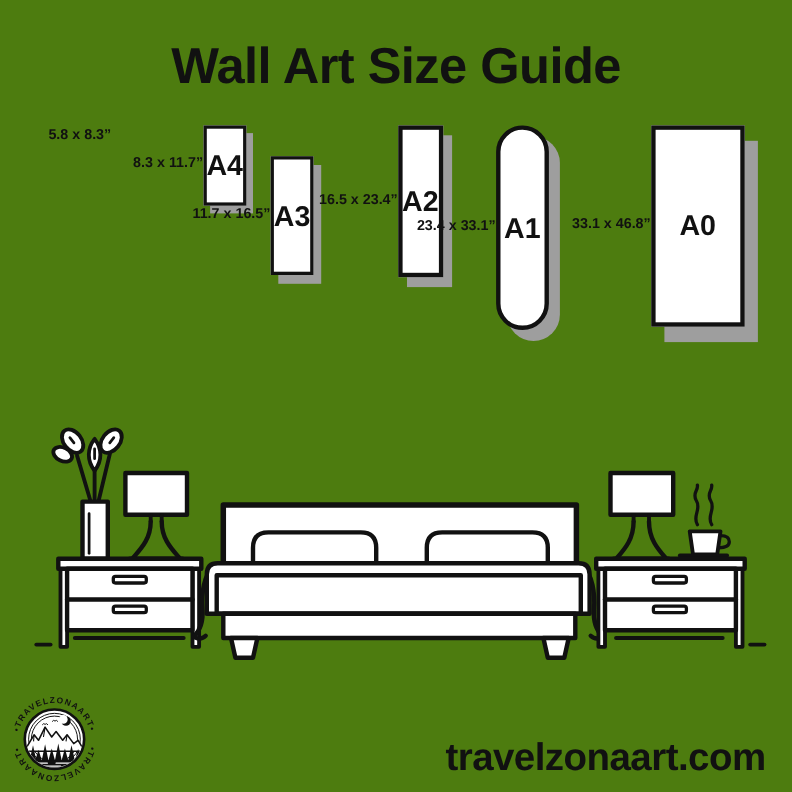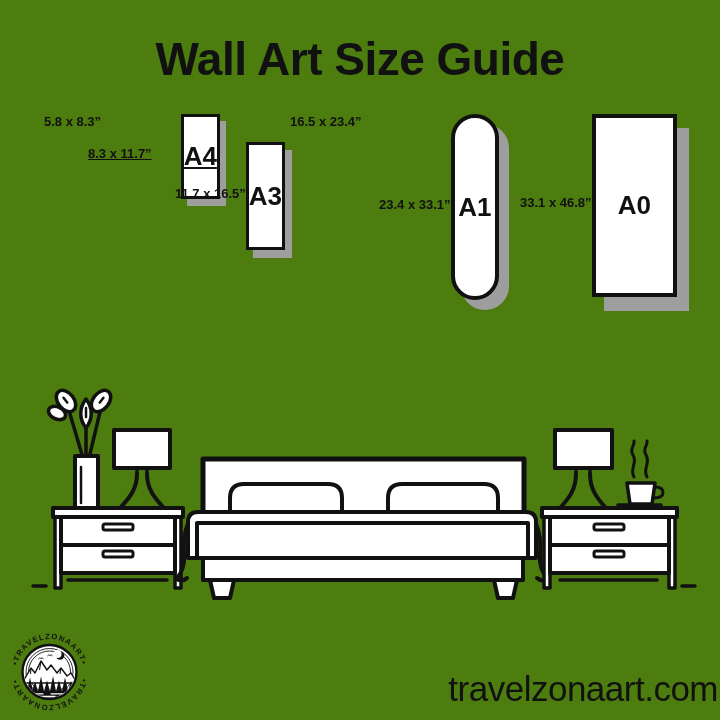--- a/index.html
+++ b/index.html
@@ -16,56 +16,59 @@
     height:21px;line-height:16px;font-size:13px;font-weight:bold;
     white-space:nowrap;color:#111;text-align:center;
   }
   .frame{
     background:#ffffff;border:3px solid #111;box-sizing:border-box;
     display:flex;align-items:center;justify-content:center;
   }
   .frame .size-name{font-size:26px;font-weight:bold;color:#111;}
   .frame.bw4{border-width:4px;}
   .website{
-    position:absolute;top:669px;right:2px;
-    font-size:35px;font-weight:normal;color:#111;letter-spacing:-0.5px;
+    position:absolute;top:669px;right:24px;
+    font-size:35px;font-weight:bold;color:#111;letter-spacing:-0.5px;
   }
   svg{position:absolute;}
   #scene{left:0;top:378px;}
   #logo{left:3px;top:625px;}
 </style>
 </head>
 <body>
 
 <div class="page">
 
   <div class="title">Wall Art Size Guide</div>
 
   <div>
 
     <div class="frame-group" style="left:44px;top:114px;width:43px;">
       <div class="dim-label">5.8 x 8.3”</div>
     </div>
 
-    <div class="frame-group" style="left:88px;top:114px;width:59px;text-decoration:underline;">
+    <div class="frame-group" style="left:121px;top:114px;width:59px;">
       <div class="dim-label">8.3 x 11.7”</div>
-      <div class="frame" style="width:59px;height:85px;box-shadow:6px 7px 0 #9e9e9e;margin-left:29px;">
+      <div class="frame" style="width:59px;height:73px;box-shadow:6px 7px 0 #9e9e9e;">
         <span class="size-name">A4</span>
       </div>
     </div>
 
     <div class="frame-group" style="left:175px;top:114px;width:75px;margin-top:28px;">
       <div class="dim-label">11.7 x 16.5”</div>
       <div class="frame" style="width:75px;height:108px;box-shadow:7px 8px 0 #9e9e9e;">
         <span class="size-name">A3</span>
       </div>
     </div>
 
     <div class="frame-group" style="left:262px;top:114px;width:111px;padding-left:28px;">
       <div class="dim-label">16.5 x 23.4”</div>
+      <div class="frame bw4" style="width:97px;height:138px;box-shadow:8px 9px 0 #9e9e9e;">
+        <span class="size-name">A2</span>
+      </div>
     </div>
 
     <div class="frame-group" style="left:379px;top:114px;width:120px;">
       <div class="dim-label">23.4 x 33.1”</div>
       <div class="frame bw4" style="width:120px;height:186px;box-shadow:10px 10px 0 #9e9e9e;border-radius:31px;">
         <span class="size-name">A1</span>
       </div>
     </div>
 
     <div class="frame-group" style="left:520px;top:114px;width:157px;">

